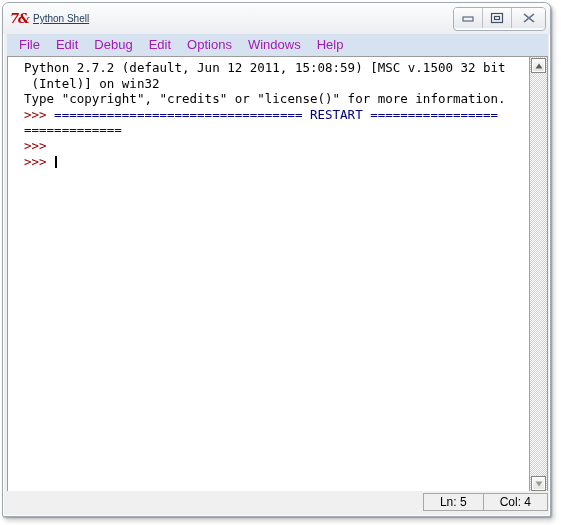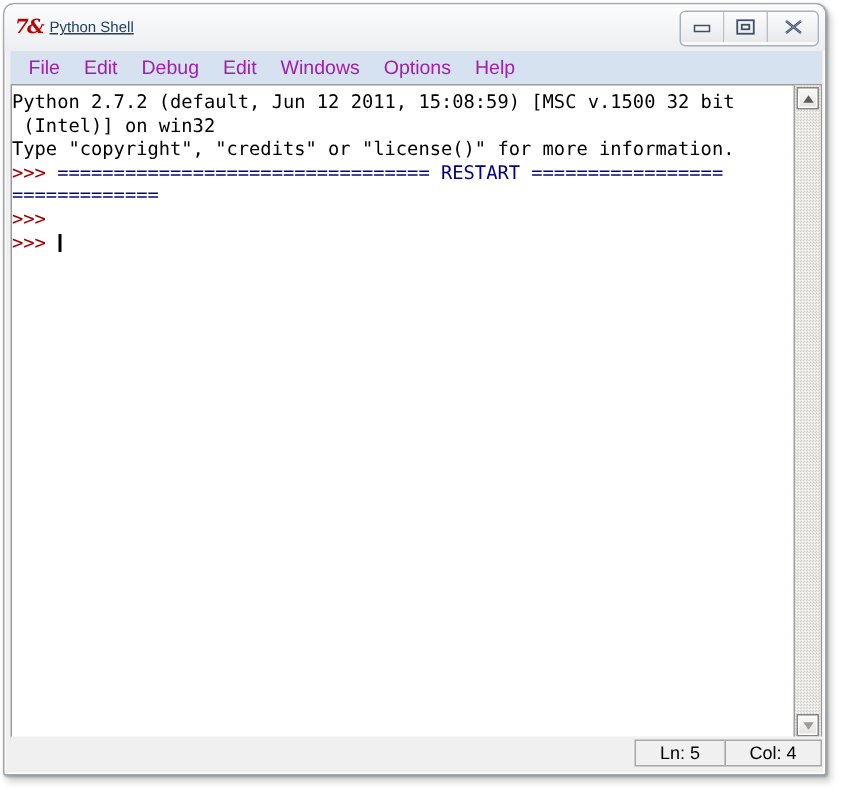--- a/index.html
+++ b/index.html
@@ -109,21 +109,21 @@
     height: 437px;
     background: #ffffff;
     border: 1px solid #9a9a9a;
     box-sizing: border-box;
   }
   #console {
     position: absolute;
     left: 0; top: 0;
     width: 521px;
     height: 100%;
-    padding: 3px 0 0 0;
+    padding: 3px 0 0 16px;
     box-sizing: border-box;
     font-family: "DejaVu Sans Mono", "Liberation Mono", monospace;
     font-size: 12.5px;
     line-height: 15.6px;
     color: #000000;
     white-space: pre;
     overflow: hidden;
   }
   .ln { white-space: pre; }
   .prompt  { color: #990000; }
@@ -214,22 +214,22 @@
         </svg>
       </div>
     </div>
   </div>
 
   <div id="menubar">
     <div class="menu-item">File</div>
     <div class="menu-item">Edit</div>
     <div class="menu-item">Debug</div>
     <div class="menu-item">Edit</div>
+    <div class="menu-item">Options</div>
     <div class="menu-item">Windows</div>
-    <div class="menu-item">Options</div>
     <div class="menu-item">Help</div>
   </div>
 
   <div id="text-frame">
     <div id="console"><div class="ln"><span class="">Python 2.7.2 (default, Jun 12 2011, 15:08:59) [MSC v.1500 32 bit</span></div><div class="ln"><span class=""> (Intel)] on win32</span></div><div class="ln"><span class="">Type "copyright", "credits" or "license()" for more information.</span></div><div class="ln"><span class="prompt">&gt;&gt;&gt; </span><span class="restart">================================= RESTART =================</span></div><div class="ln"><span class="restart">=============</span></div><div class="ln"><span class="prompt">&gt;&gt;&gt; </span></div><div class="ln"><span class="prompt">&gt;&gt;&gt; </span><span class="caret"></span></div></div>
 
     <div id="scrollbar">
       <div class="sb-btn" id="sb-up">
         <svg width="9" height="7" viewBox="0 0 9 7">
           <polygon points="4.5,1 8,6 1,6" fill="#5c5c5c"></polygon>

